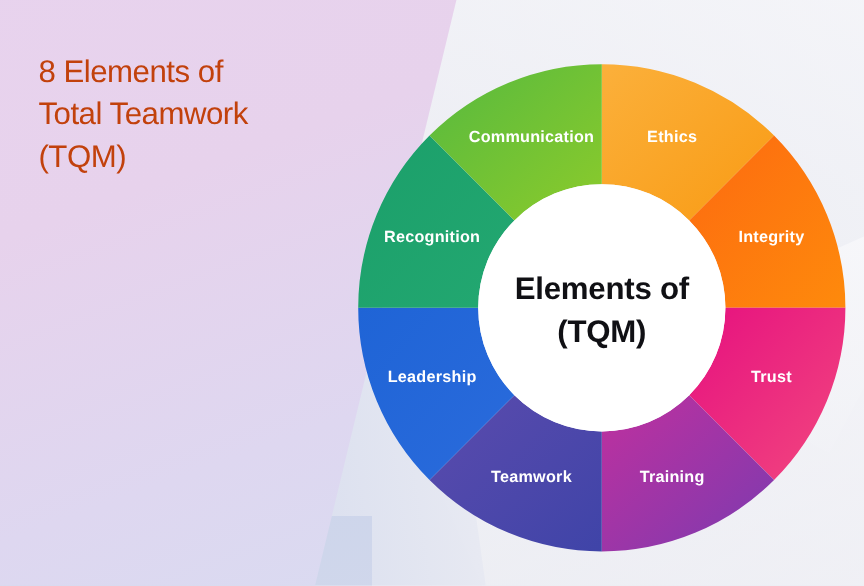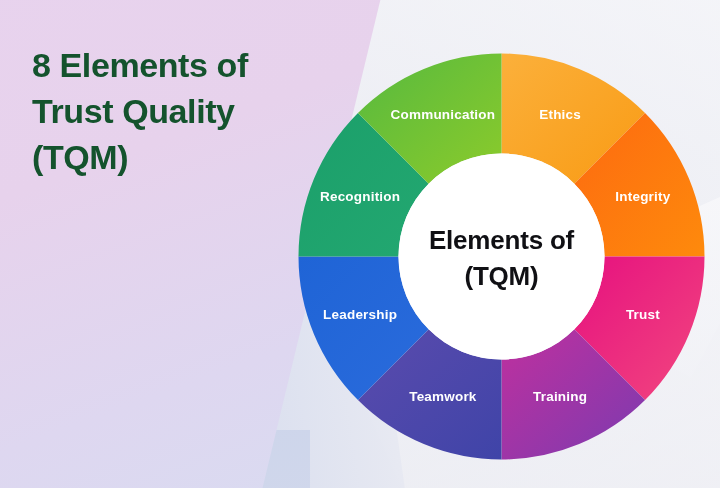--- a/index.html
+++ b/index.html
@@ -60,24 +60,24 @@
     left:-40px; top:430px;
     width:350px; height:160px;
     background:linear-gradient(160deg,#CAD3EA 0%, #D3D9EC 100%);
   }
 
   
   #title {
     position:absolute;
     left:32px; top:42px;
     width:270px;
-    font-size:34px;
+    font-size:26px;
     line-height:1.36;
-    font-weight:bold;
-    color:#14532d;
+    font-weight:normal;
+    color:#c2410c;
     letter-spacing:-0.4px;
   }
   #title .tl { display:block; white-space:nowrap; }
 
   
   #wheel-wrap {
     position:absolute;
     left:298px; top:53px;
     width:407px; height:407px;
   }
@@ -109,21 +109,21 @@
 
   <div class="bg-base"></div>
   <div class="bg-facet-a"></div>
   <div class="bg-facet-b"></div>
   <div class="bg-facet-c"></div>
   <div class="bg-pink-lower"></div>
   <div class="bg-pink"></div>
 
   <h1 id="title">
     <span class="tl">8 Elements of</span>
-    <span class="tl">Trust Quality</span>
+    <span class="tl">Total Teamwork</span>
     <span class="tl">(TQM)</span>
   </h1>
 
   <div id="wheel-wrap">
     <svg id="wheel-svg" viewBox="0 0 407 407">
       <defs id="wheel-gradients">
           <linearGradient id="grad0" x1="0%" y1="0%" x2="100%" y2="100%">
             <stop offset="0%" stop-color="#FBB03B"></stop>
             <stop offset="100%" stop-color="#F99B14"></stop>
           </linearGradient>

